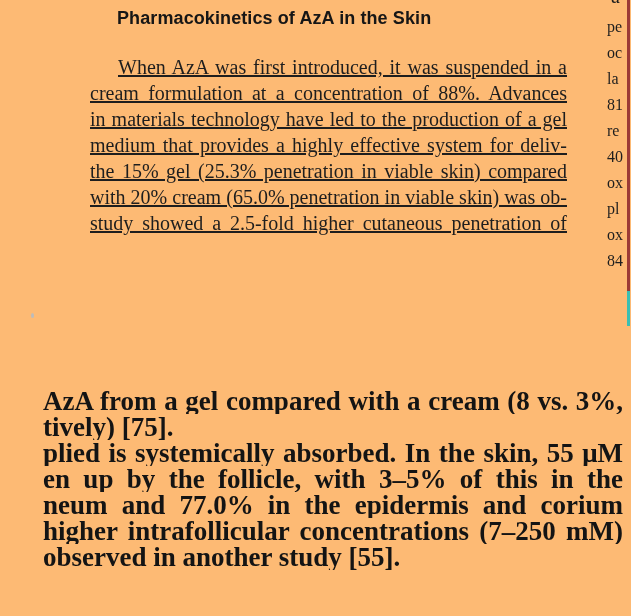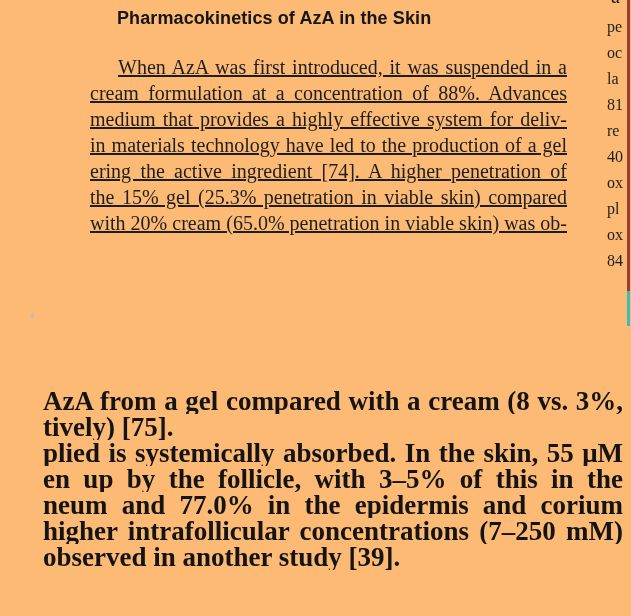--- a/index.html
+++ b/index.html
@@ -101,35 +101,35 @@
 </head>
 <body>
 
 <div class="page">
 
   <h1 class="heading">Pharmacokinetics of AzA in the Skin</h1>
 
   <div class="para para-top">
     <div class="line indent-top">When AzA was first introduced, it was suspended in a</div>
     <div class="line">cream formulation at a concentration of 88%. Advances</div>
+    <div class="line">in materials technology have led to the production of a gel</div>
     <div class="line">medium that provides a highly effective system for deliv-</div>
-    <div class="line">in materials technology have led to the production of a gel</div>
-    <div class="line">ering the active ingredient [74]. A higher penetration of</div>
     <div class="line">the 15% gel (25.3% penetration in viable skin) compared</div>
     <div class="line">with 20% cream (65.0% penetration in viable skin) was ob-</div>
+    <div class="line">study showed a 2.5-fold higher cutaneous penetration of</div>
   </div>
 
   <div class="para para-bottom">
     <div class="line">AzA from a gel compared with a cream (8 vs. 3%, respec-</div>
     <div class="line left-last">tively) [75].</div>
     <div class="line">plied is systemically absorbed. In the skin, 55 μM was tak-</div>
     <div class="line">en up by the follicle, with 3–5% of this in the stratum cor-</div>
     <div class="line">neum and 77.0% in the epidermis and corium [76]. Even</div>
     <div class="line">higher intrafollicular concentrations (7–250 mM) were</div>
-    <div class="line left-last">observed in another study [39].</div>
+    <div class="line left-last">observed in another study [55].</div>
   </div>
 
   <div class="col2-top-frag">a</div>
 
   <div class="col2">
     <span class="frag">pe</span>
     <span class="frag">oc</span>
     <span class="frag">la</span>
     <span class="frag">81</span>
     <span class="frag">re</span>

